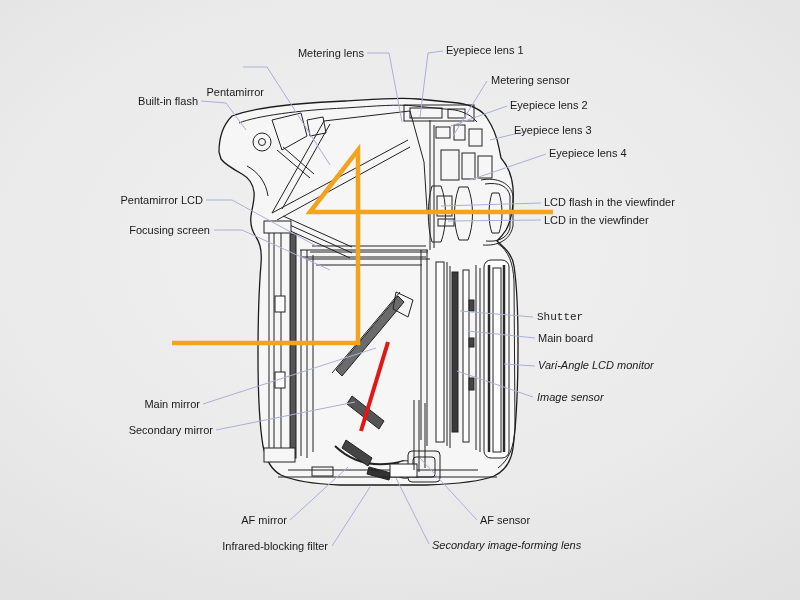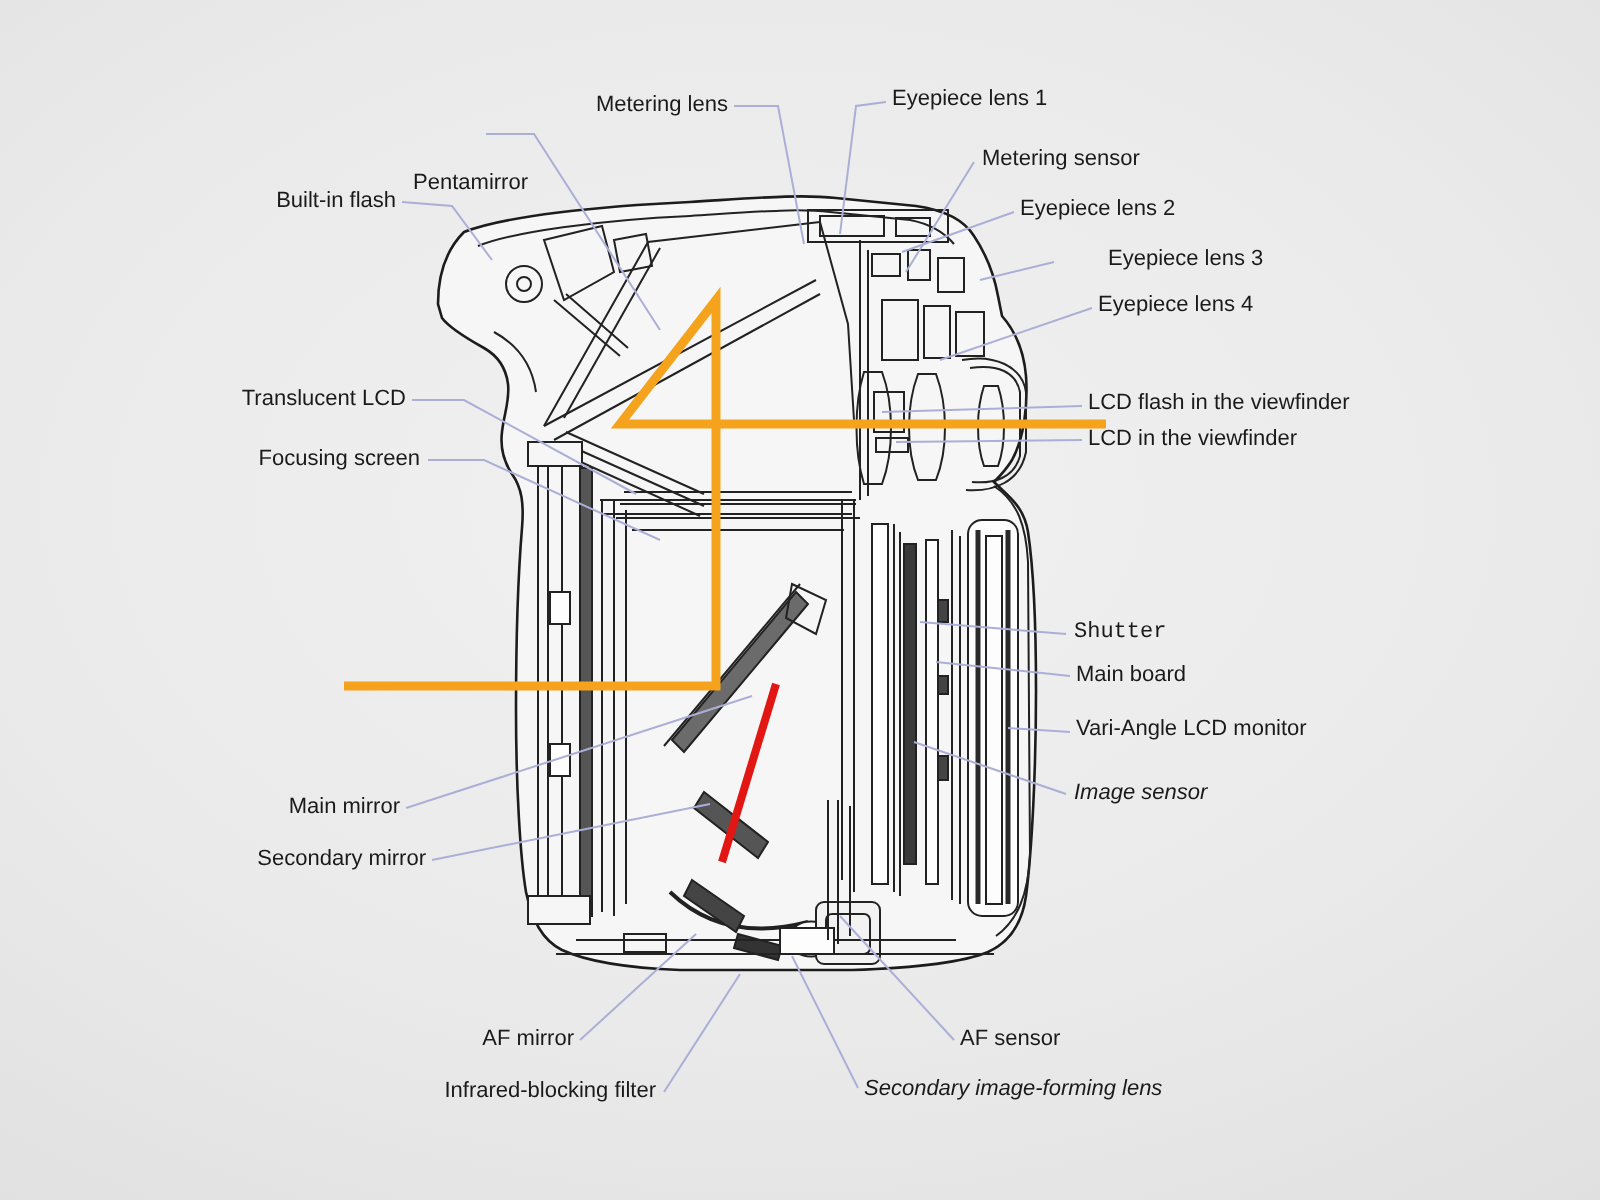--- a/index.html
+++ b/index.html
@@ -146,29 +146,29 @@
       </g>
   </svg>
 
   <div id="label-layer">
       <span class="lbl" style="top: 53px; color: rgb(26, 26, 26); right: 436px;">Metering lens</span>
       <span class="lbl" style="top: 50px; color: rgb(26, 26, 26); left: 446px;">Eyepiece lens 1</span>
       <span class="lbl" style="top: 67px; color: rgb(26, 26, 26); right: 536px; margin-top: 25px;">Pentamirror</span>
       <span class="lbl" style="top: 80px; color: rgb(26, 26, 26); left: 491px;">Metering sensor</span>
       <span class="lbl" style="top: 101px; color: rgb(26, 26, 26); right: 602px;">Built-in flash</span>
       <span class="lbl" style="top: 105px; color: rgb(26, 26, 26); left: 510px;">Eyepiece lens 2</span>
-      <span class="lbl" style="top: 130px; color: rgb(26, 26, 26); left: 554px; text-align: right;">Eyepiece lens 3</span>
+      <span class="lbl" style="top: 130px; color: rgb(26, 26, 26); left: 514px; text-align: right;">Eyepiece lens 3</span>
       <span class="lbl" style="top: 153px; color: rgb(26, 26, 26); left: 549px;">Eyepiece lens 4</span>
-      <span class="lbl" style="top: 200px; color: rgb(26, 26, 26); right: 597px;">Translucent LCD</span>
+      <span class="lbl" style="top: 200px; color: rgb(26, 26, 26); right: 597px;">Pentamirror LCD</span>
       <span class="lbl" style="top: 202px; color: rgb(26, 26, 26); left: 544px;">LCD flash in the viewfinder</span>
       <span class="lbl" style="top: 220px; color: rgb(26, 26, 26); left: 544px;">LCD in the viewfinder</span>
       <span class="lbl" style="top: 230px; color: rgb(26, 26, 26); right: 590px;">Focusing screen</span>
       <span class="lbl" style="top: 317px; color: rgb(26, 26, 26); left: 537px; font-family: Liberation Mono, monospace;">Shutter</span>
       <span class="lbl" style="top: 338px; color: rgb(26, 26, 26); left: 538px;">Main board</span>
-      <span class="lbl" style="top: 365px; color: rgb(26, 26, 26); left: 538px;">Vari-Angle LCD monitor</span>
+      <span class="lbl" style="top: 365px; color: rgb(26, 26, 26); left: 538px; font-style: italic;">Vari-Angle LCD monitor</span>
       <span class="lbl" style="top: 397px; color: rgb(26, 26, 26); left: 537px; font-style: italic;">Image sensor</span>
       <span class="lbl" style="top: 404px; color: rgb(26, 26, 26); right: 600px;">Main mirror</span>
       <span class="lbl" style="top: 430px; color: rgb(26, 26, 26); right: 587px;">Secondary mirror</span>
       <span class="lbl" style="top: 520px; color: rgb(26, 26, 26); right: 513px;">AF mirror</span>
       <span class="lbl" style="top: 520px; color: rgb(26, 26, 26); left: 480px;">AF sensor</span>
       <span class="lbl" style="top: 546px; color: rgb(26, 26, 26); right: 472px;">Infrared-blocking filter</span>
       <span class="lbl" style="top: 545px; color: rgb(26, 26, 26); left: 432px; font-style: italic;">Secondary image-forming lens</span>
     </div>
 </div>
 

